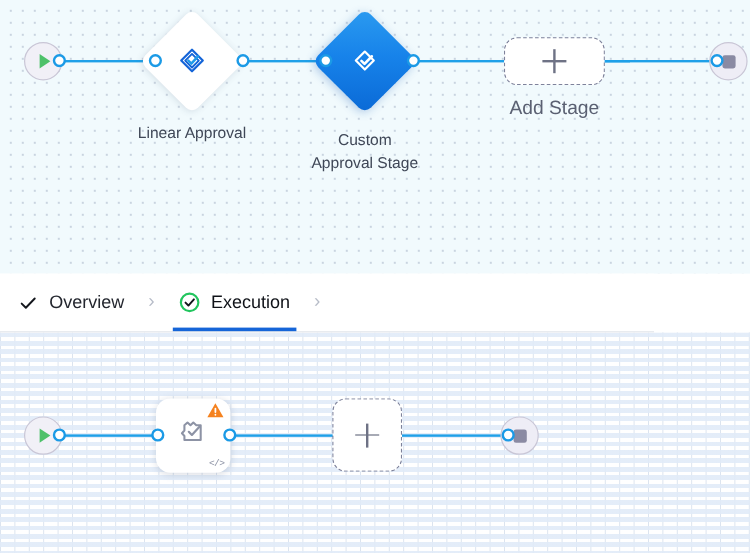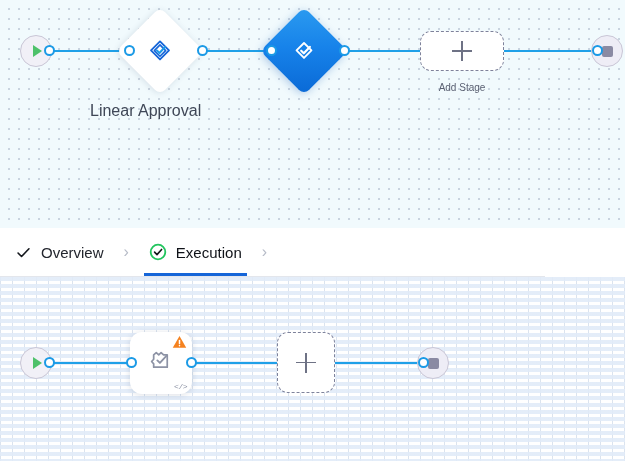--- a/index.html
+++ b/index.html
@@ -196,31 +196,32 @@
     bottom: 3px;
     font-size: 8px;
     color: #8d93a5;
     font-family: "Liberation Mono", monospace;
     letter-spacing: -0.5px;
   }
 
   
   .node-label {
     position: absolute;
+    text-align: center;
     color: #3f4757;
-    font-size: 16px;
+    font-size: 13px;
     line-height: 19px;
     z-index: 2;
     white-space: pre-line;
   }
   .add-label {
     position: absolute;
     text-align: center;
     color: #5a6072;
-    font-size: 10px;
+    font-size: 16px;
     z-index: 2;
   }
 
   
   .tabbar {
     position: absolute;
     left: 0;
     top: 228px;
     width: 545px;
     height: 49px;
@@ -306,20 +307,22 @@
         <span class="glyph">
           <svg width="26" height="26" viewBox="0 0 24 24" fill="none">
             <path d="M12 4.6 18.9 11.5 12 18.4 5.1 11.5Z" stroke="#ffffff" stroke-width="1.7" stroke-linejoin="round"></path>
             <path d="M9.4 11.7 11.8 14.1 17.4 8.2" stroke="#ffffff" stroke-width="2" stroke-linecap="round" stroke-linejoin="round"></path>
           </svg>
         </span>
       </div>
     </div>
     <div class="port" style="left:266px; top:45px;"></div>
     <div class="port" style="left:339px; top:45px;"></div>
+    <div class="node-label" style="left:234px; top:107px; width:140px;">Custom
+Approval Stage</div>
 
     <div class="add-box" style="left:420px; top:31px; width:84px; height:40px;">
       <span class="plus"></span>
     </div>
     <div class="add-label" style="left:400px; top:82px; width:124px;">Add Stage</div>
 
     <div class="port" style="left:592px; top:45px;"></div>
     <div class="terminal end" style="left:591px; top:35px;">
       <span class="stop-sq"></span>
     </div>

